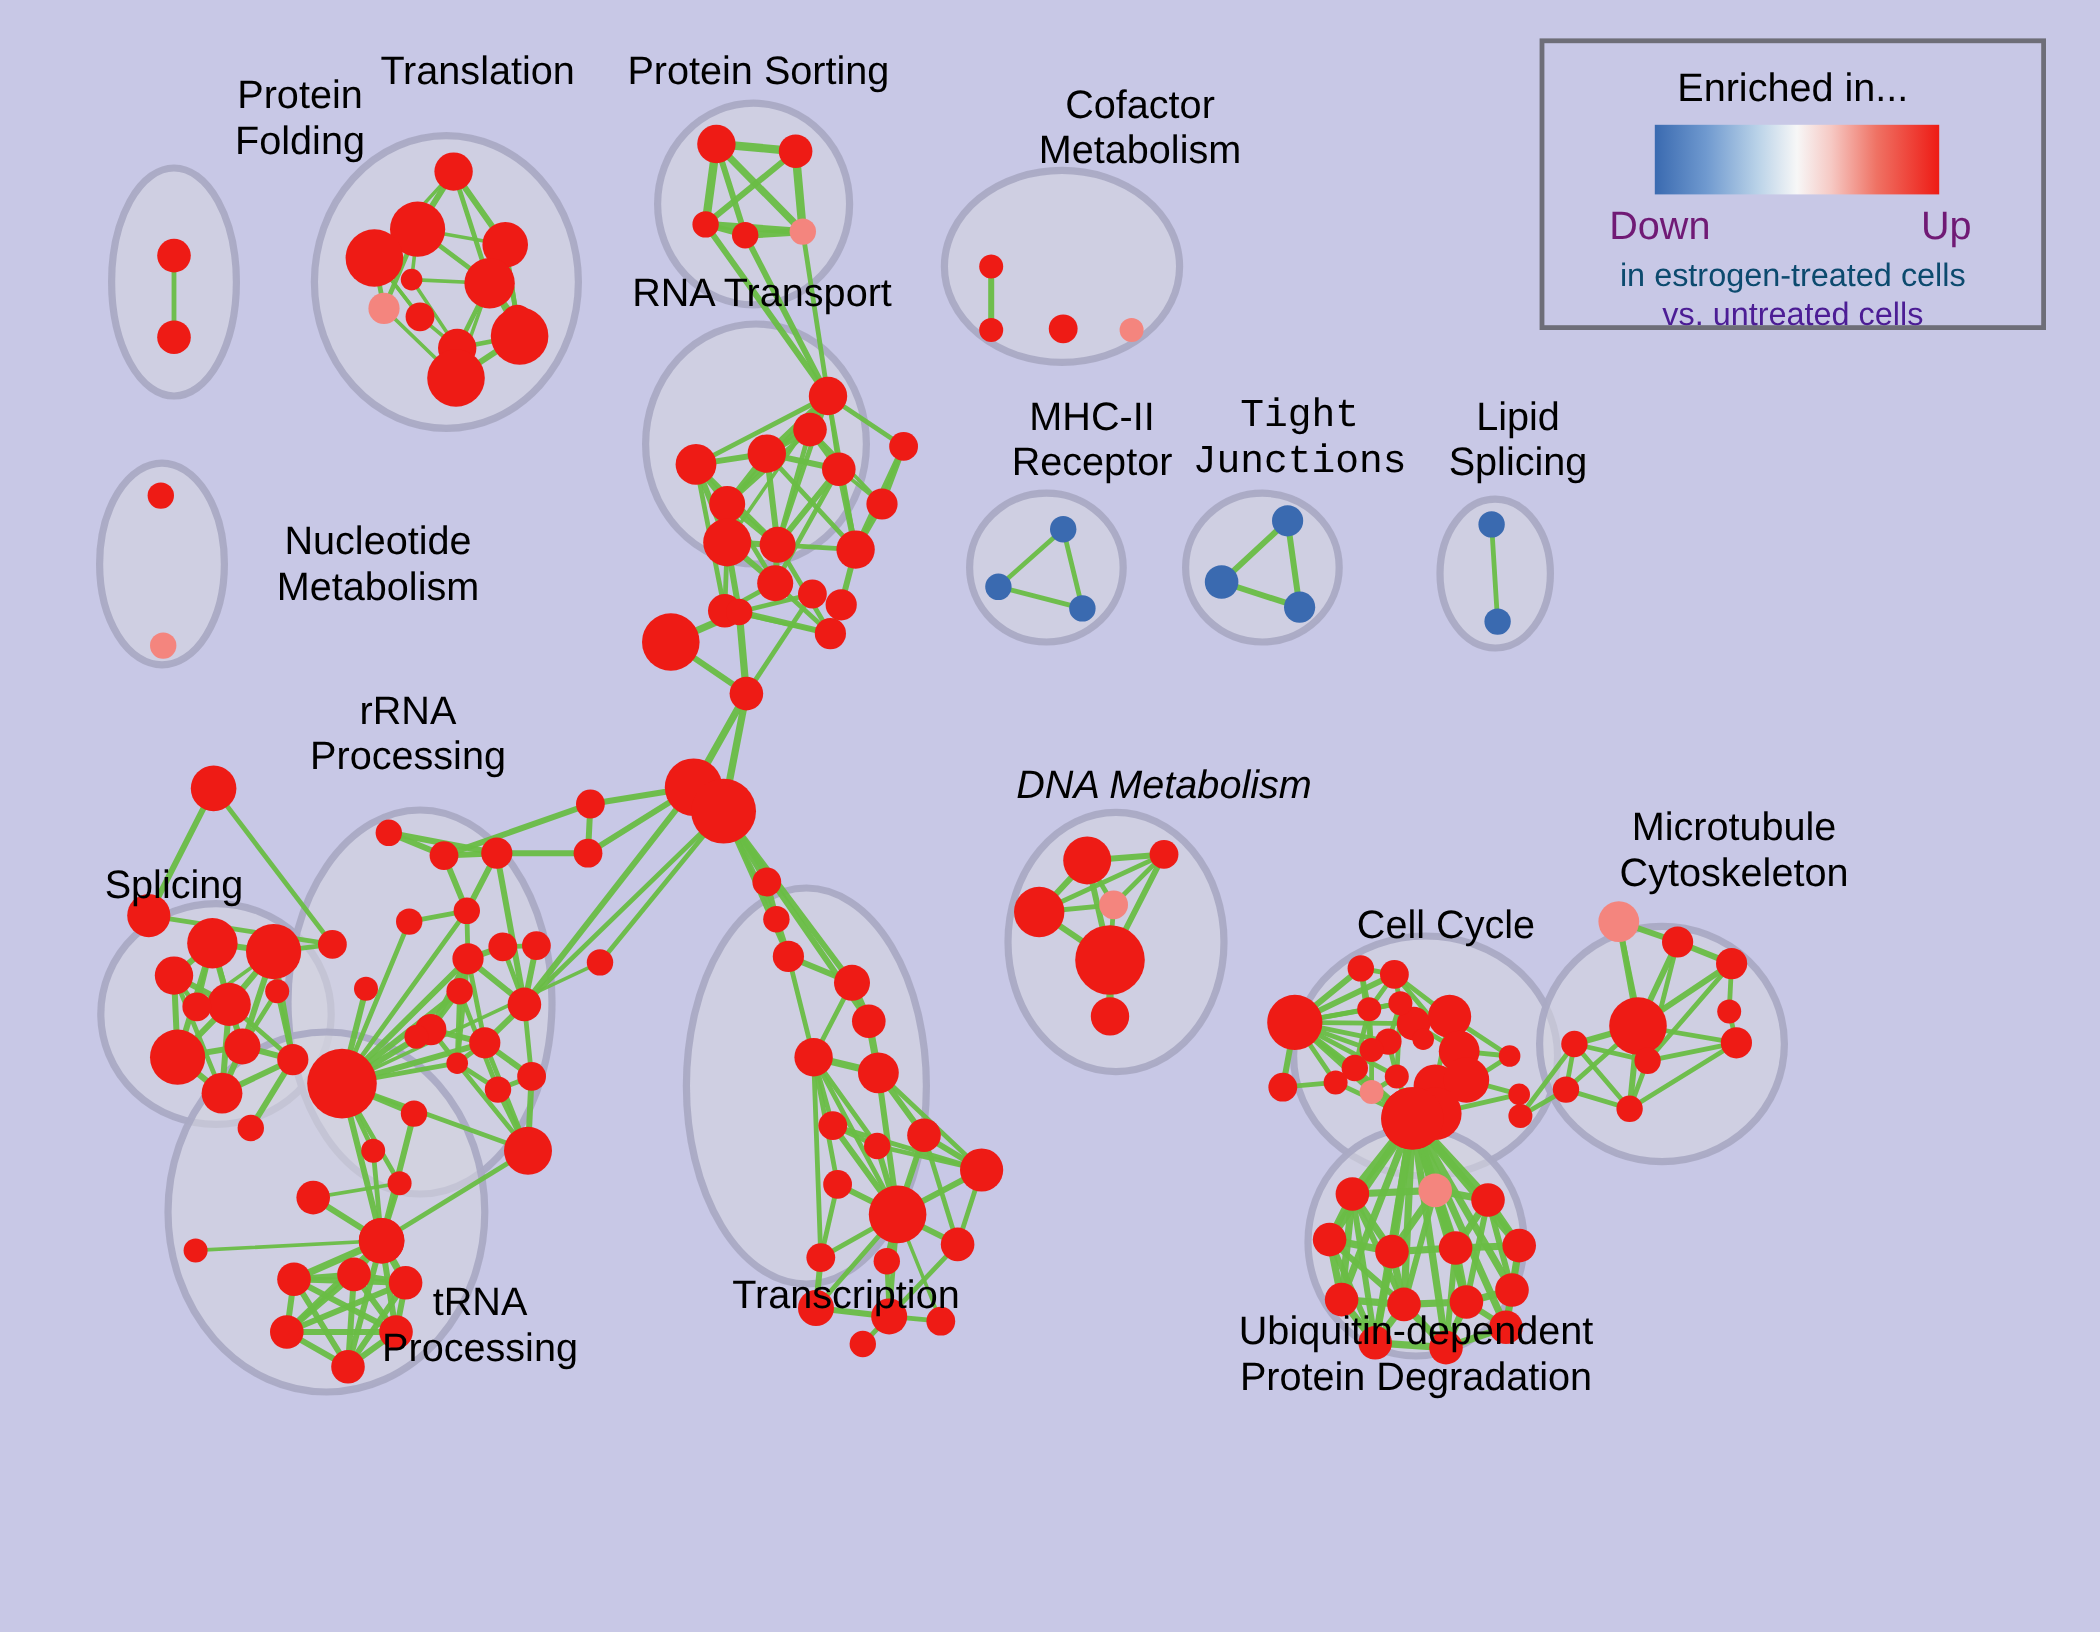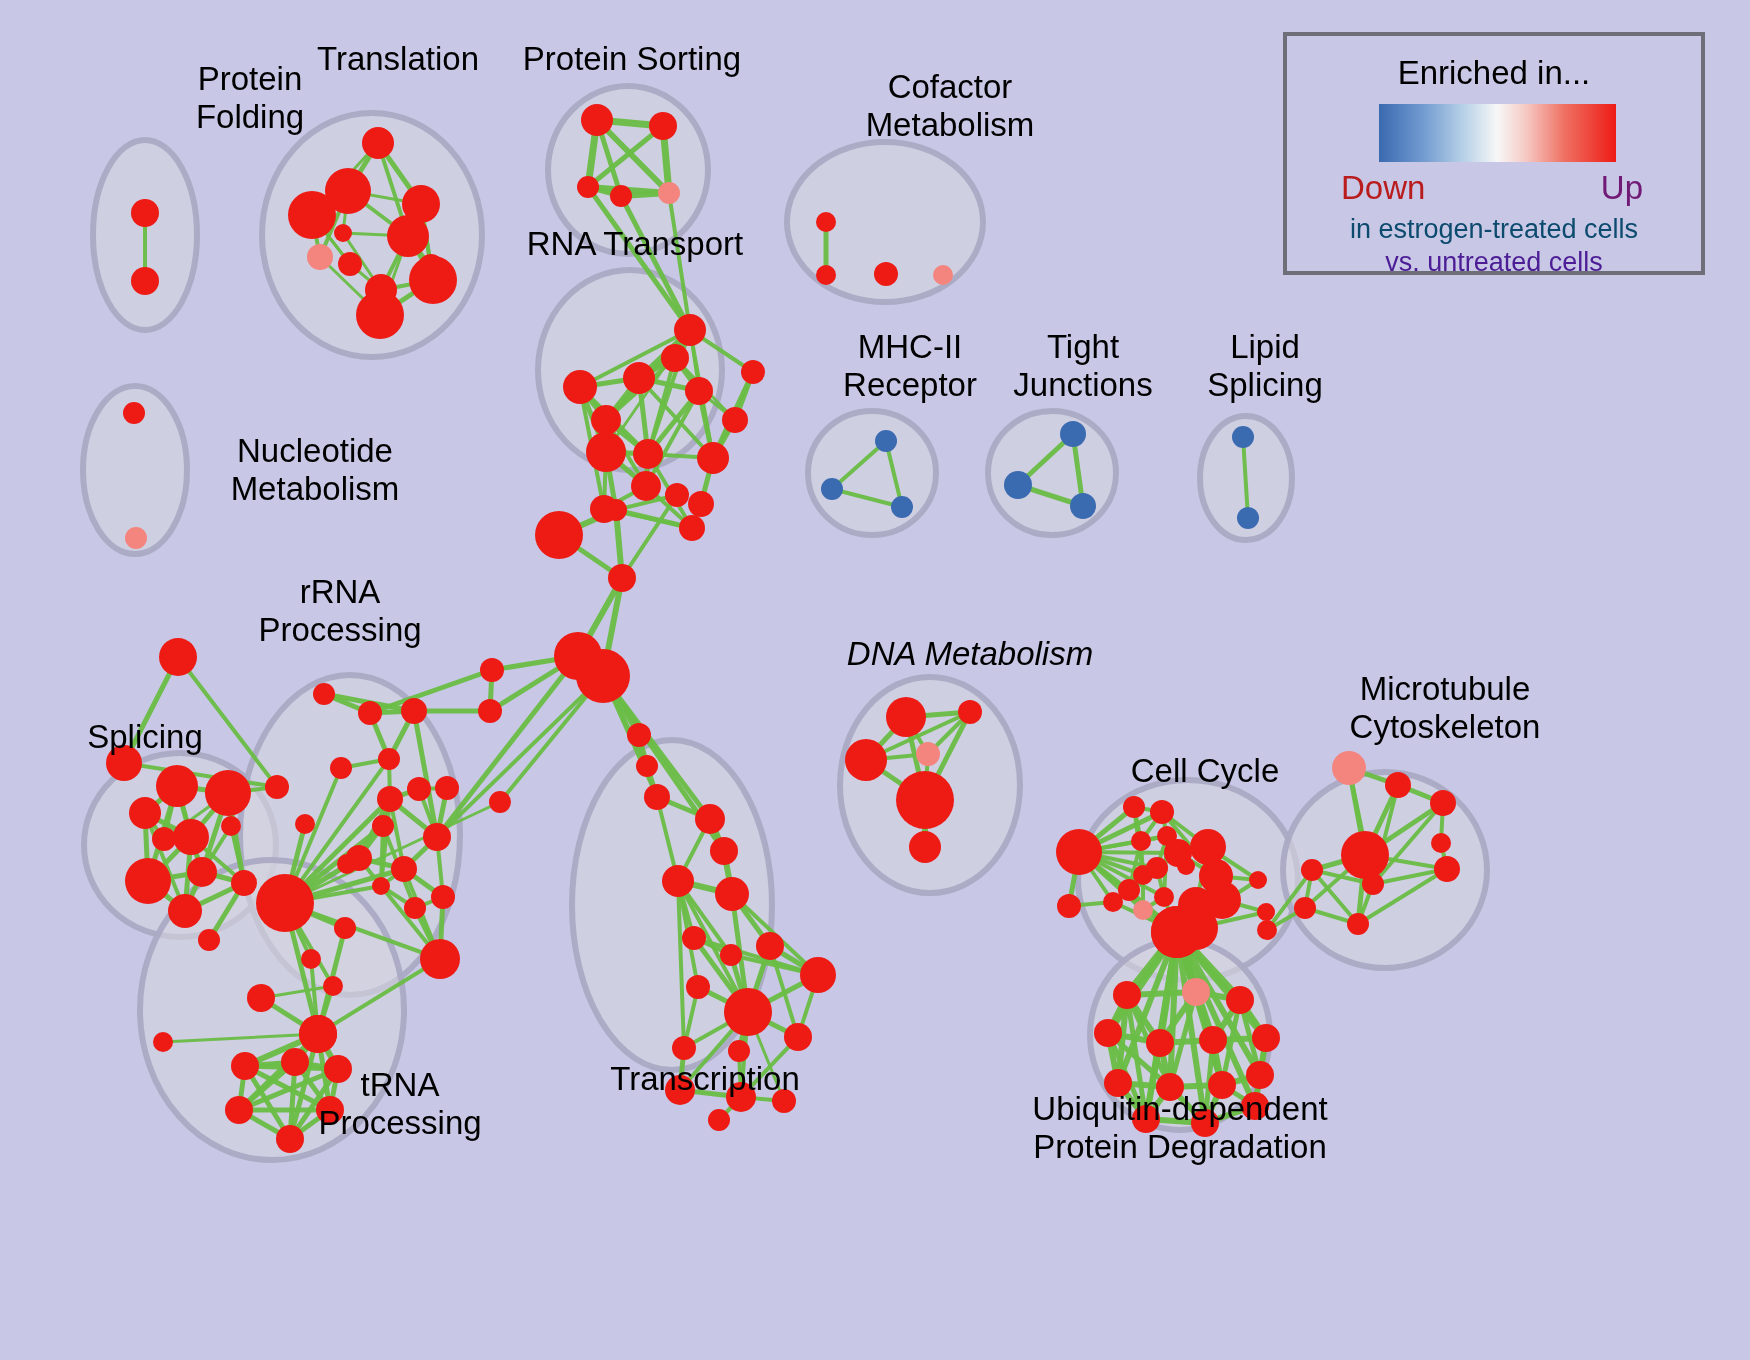--- a/index.html
+++ b/index.html
@@ -29,21 +29,21 @@
     box-sizing:border-box;
   }
   #legend .lgtitle{
     position:absolute;left:0;top:18px;width:100%;
     text-align:center;font-size:33px;color:#000;
   }
   #legend .bar{
     position:absolute;left:92px;top:68px;width:237px;height:58px;
     background:linear-gradient(to right,#3a6ab0 0%,#6f99cf 18%,#b9d2e8 36%,#f7f7f7 50%,#f6c9c4 62%,#ef7264 78%,#ee1b15 100%);
   }
-  #legend .down{position:absolute;left:54px;top:133px;font-size:33px;color:#b91c1c;}
+  #legend .down{position:absolute;left:54px;top:133px;font-size:33px;color:#701a75;}
   #legend .up{position:absolute;right:58px;top:133px;font-size:33px;color:#701a75;}
   #legend .sub1{position:absolute;left:0;top:178px;width:100%;text-align:center;font-size:27px;color:#0c4a6e;}
   #legend .sub2{position:absolute;left:0;top:211px;width:100%;text-align:center;font-size:27px;color:#4c1d95;}
 </style>
 </head>
 <body>
 
 <div id="stage">
   <svg id="net" viewBox="0 0 1750 1360" preserveAspectRatio="none">
       <g>
@@ -655,21 +655,21 @@
   <div id="labels-layer">
       <div class="lbl" style="left: 140px; top: 60px; width: 220px;">Protein
 Folding</div>
       <div class="lbl" style="left: 258px; top: 40px; width: 280px;">Translation</div>
       <div class="lbl" style="left: 482px; top: 40px; width: 300px;">Protein Sorting</div>
       <div class="lbl" style="left: 800px; top: 68px; width: 300px;">Cofactor
 Metabolism</div>
       <div class="lbl" style="left: 490px; top: 225px; width: 290px;">RNA Transport</div>
       <div class="lbl" style="left: 790px; top: 328px; width: 240px;">MHC-II
 Receptor</div>
-      <div class="lbl" style="left: 978px; top: 328px; width: 210px;">Tight
+      <div class="lbl" style="left: 978px; top: 328px; width: 210px; font-family: Liberation Mono, monospace;">Tight
 Junctions</div>
       <div class="lbl" style="left: 1160px; top: 328px; width: 210px;">Lipid
 Splicing</div>
       <div class="lbl" style="left: 185px; top: 432px; width: 260px;">Nucleotide
 Metabolism</div>
       <div class="lbl" style="left: 225px; top: 573px; width: 230px;">rRNA
 Processing</div>
       <div class="lbl" style="left: 55px; top: 718px; width: 180px;">Splicing</div>
       <div class="lbl" style="left: 820px; top: 635px; width: 300px; font-style: italic;">DNA Metabolism</div>
       <div class="lbl" style="left: 1295px; top: 670px; width: 300px;">Microtubule

